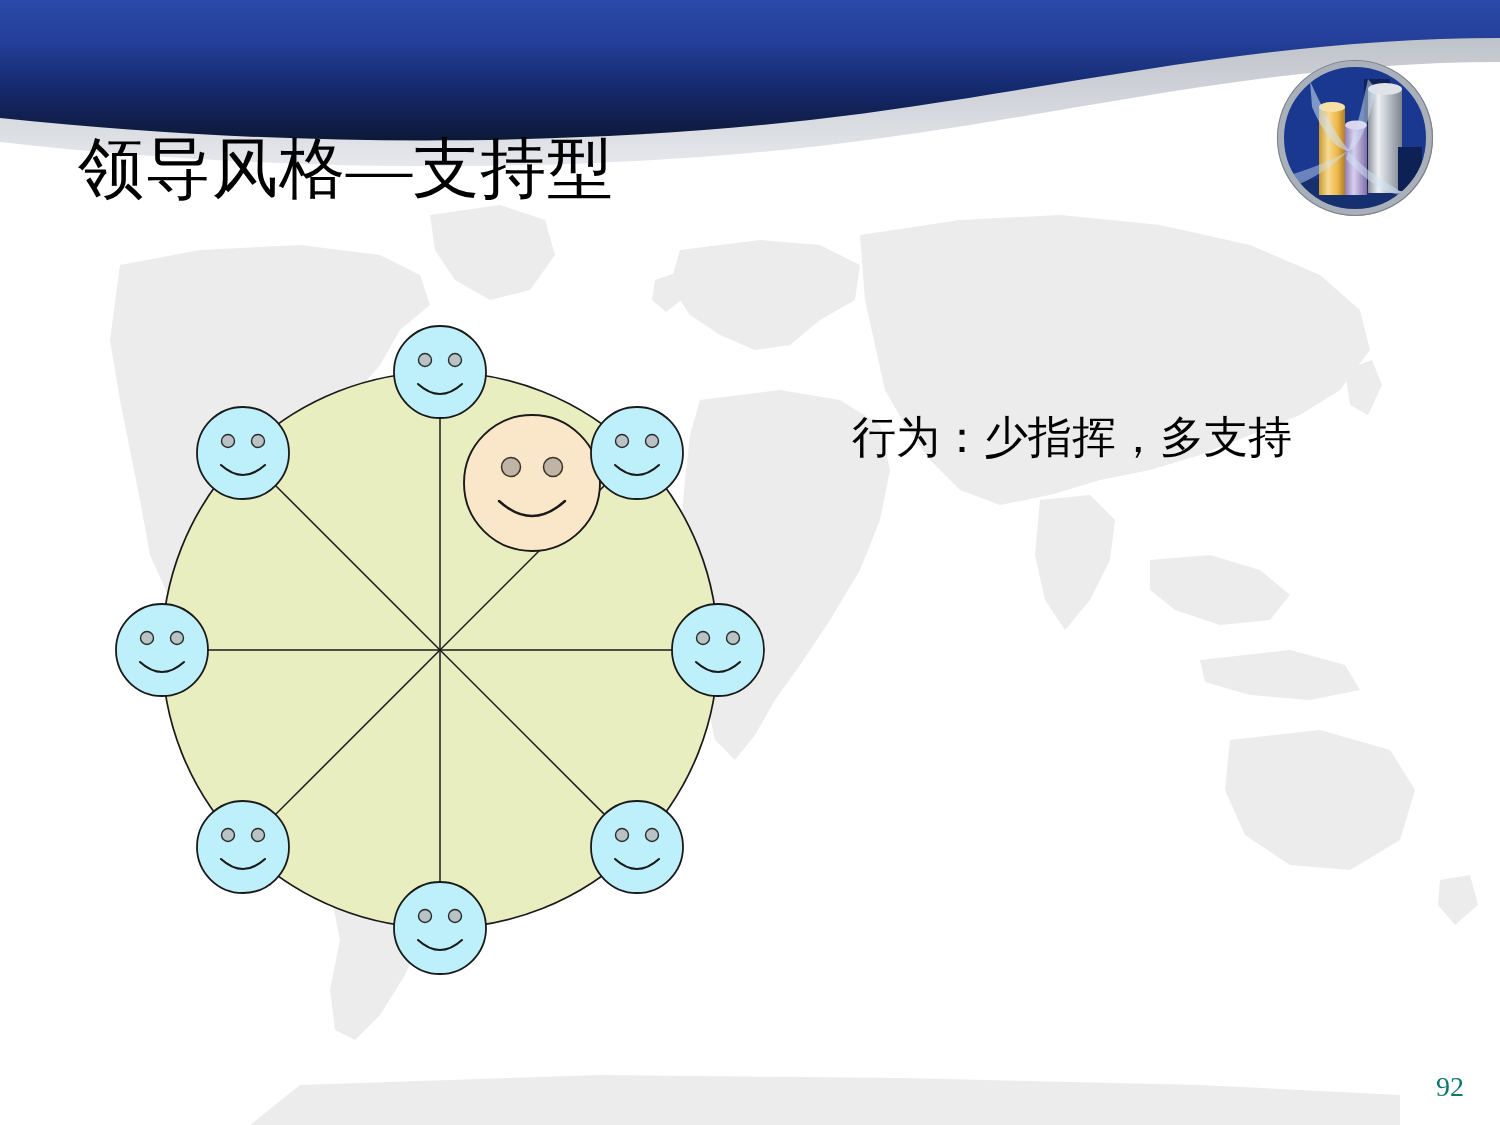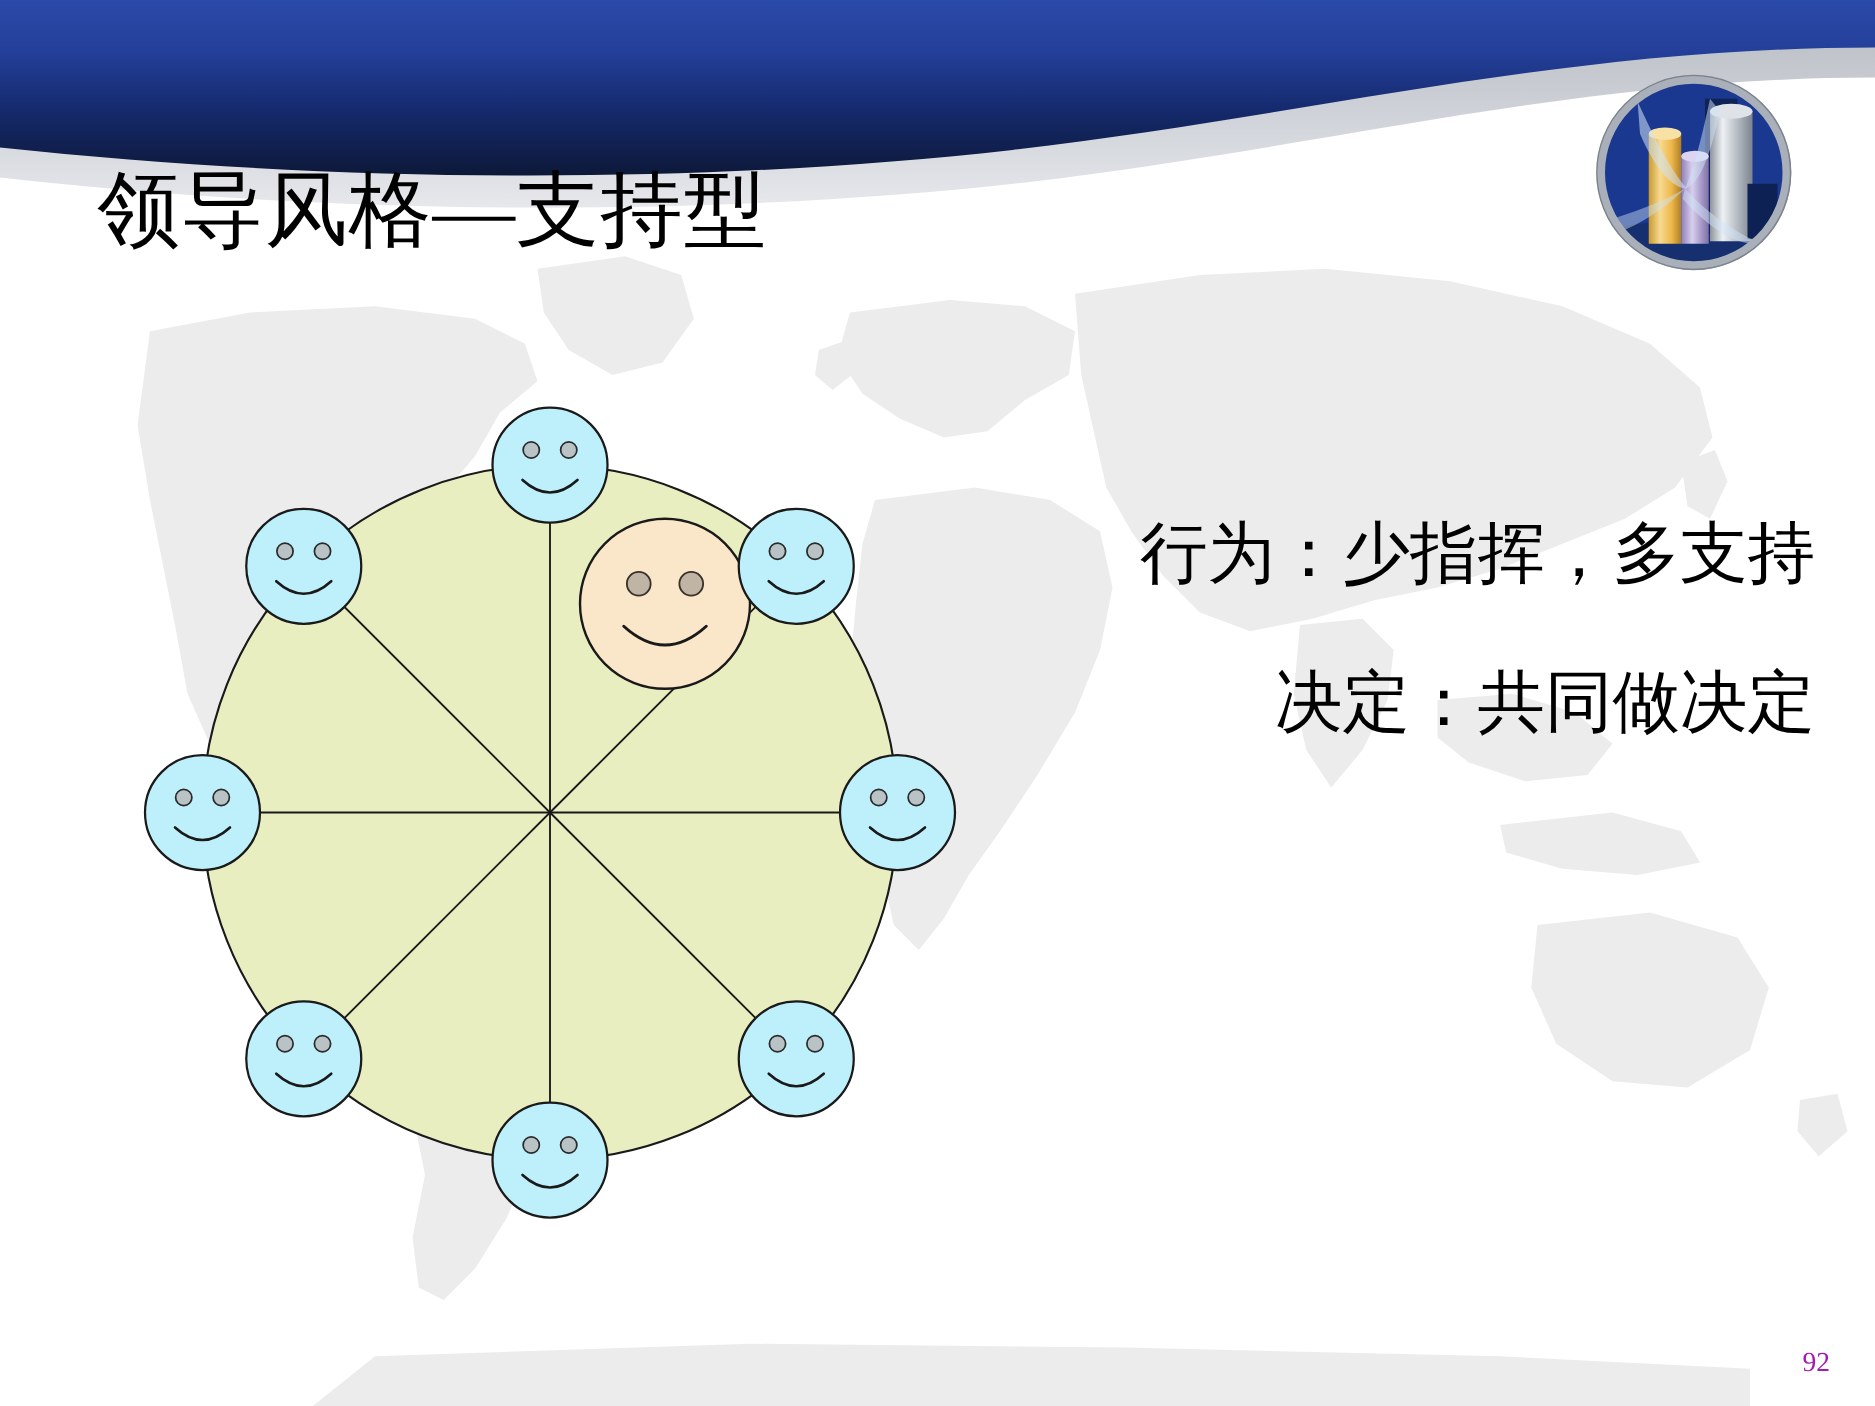--- a/index.html
+++ b/index.html
@@ -74,39 +74,38 @@
   
   #bullet-list {
     position: absolute;
     left: 852px;
     top: 415px;
     width: 600px;
     z-index: 5;
   }
   .bullet-line {
     font-family: "Liberation Serif", "DejaVu Serif", serif;
-    font-size: 54px;
+    font-size: 44px;
     font-weight: normal;
     color: #000000;
     margin: 0 0 62px 0;
     white-space: nowrap;
     line-height: 1.05;
-    text-align: right;
   }
   .bullet-line:last-child { margin-bottom: 0; }
 
   
   #page-number {
     position: absolute;
     right: 36px;
     bottom: 22px;
     z-index: 5;
     font-family: "Liberation Serif", "DejaVu Serif", serif;
-    font-size: 22px;
-    color: #a21caf;
+    font-size: 28px;
+    color: #0f766e;
   }
 </style>
 </head>
 <body>
 
 <div id="slide">
 
   <svg id="worldmap" viewBox="0 0 1500 1125" preserveAspectRatio="none" aria-hidden="true">
     <g fill="#ececec">
 
@@ -284,18 +283,17 @@
     <g>
         <use href="#faceBlue" x="72" y="330"></use>
       </g>
     <g>
         <use href="#faceBlue" x="153" y="133"></use>
       </g>
   </svg>
 
   <div id="bullet-list">
     <p class="bullet-line">行为：少指挥，多支持</p>
-    <p class="bullet-line">决定：共同做决定</p>
   </div>
 
   <div id="page-number">92</div>
 
 </div>
 
 </body></html>

